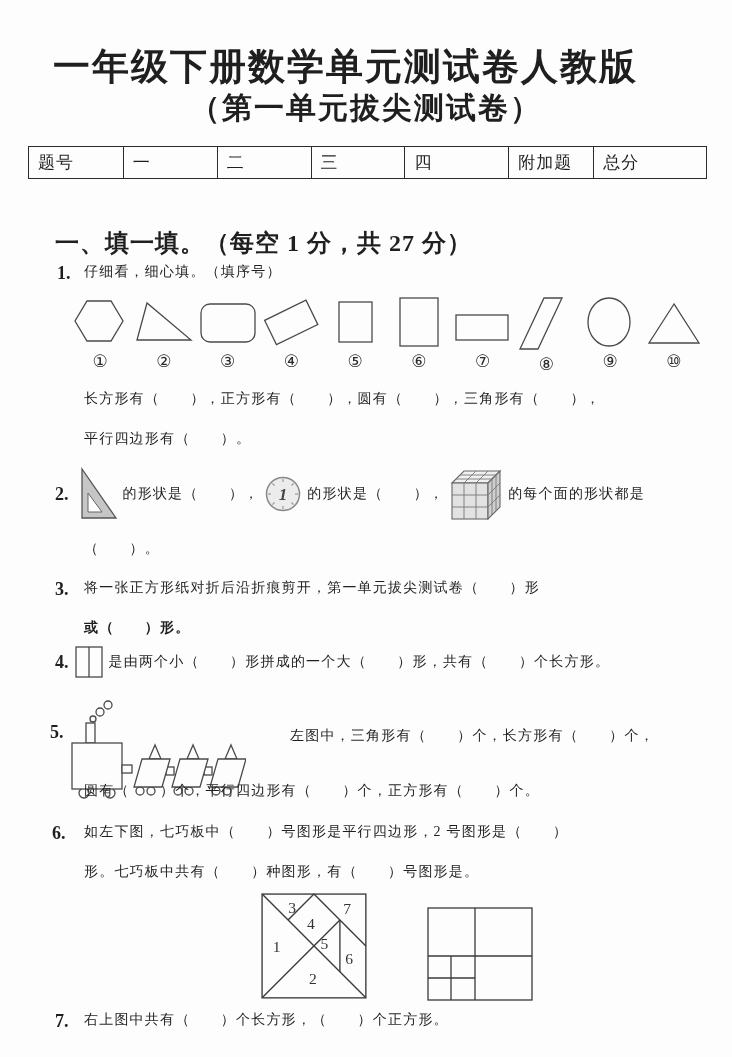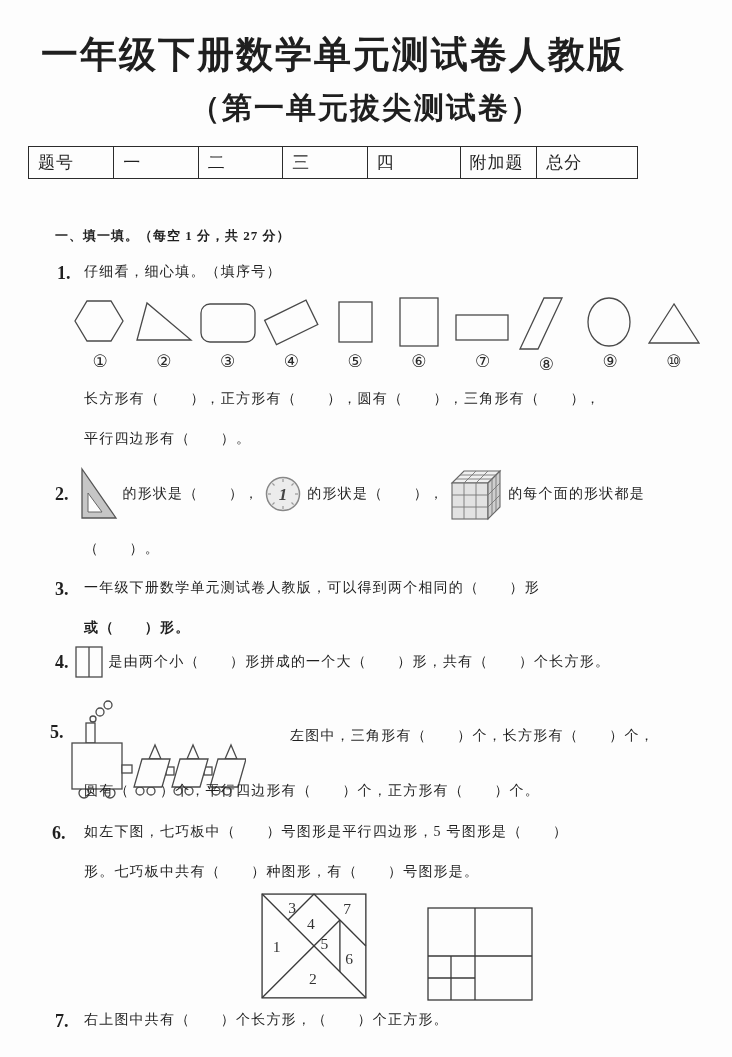--- a/index.html
+++ b/index.html
@@ -4,35 +4,35 @@
 <style>
   html,body{margin:0;padding:0;}
   body{
     width:732px;height:1057px;position:relative;background:#fdfdfd;
     font-family:"Liberation Serif","DejaVu Serif",serif;color:#1f1f1f;
     overflow:hidden;
   }
   .abs{position:absolute;}
   .title{
     left:0;top:30px;width:667px;text-align:center;
-    font-size:37px;font-weight:bold;letter-spacing:2px;margin:0;
+    font-size:37px;font-weight:bold;letter-spacing:2px;margin:12px;
   }
   .subtitle{
     left:0;top:88px;width:732px;text-align:center;
     font-size:30px;font-weight:bold;letter-spacing:2px;margin:0;
   }
   table.score{
-    left:28px;top:146px;width:610px;border-collapse:collapse;
+    left:28px;top:146px;width:679px;border-collapse:collapse;
     font-size:17px;
   }
   table.score td{
     border:1.5px solid #2b2b2b;padding:0 0 0 9px;height:31px;
     vertical-align:middle;letter-spacing:1px;
   }
-  .sec-head{font-size:13px;font-weight:bold;letter-spacing:1px;}
+  .sec-head{font-size:24px;font-weight:bold;letter-spacing:1px;}
   .qnum{font-size:18px;font-weight:bold;}
   .qtext{font-size:14px;letter-spacing:1.2px;white-space:nowrap;}
   .shape-strip{
     left:70px;top:296px;width:634px;display:flex;justify-content:space-between;
   }
   .shape-cell{width:60px;display:flex;flex-direction:column;align-items:center;}
   .shape-cell svg{display:block;}
   .shape-label{
     font-family:"DejaVu Sans","Liberation Sans",sans-serif;
     font-size:17px;margin-top:3px;color:#2a2a2a;
@@ -181,21 +181,21 @@
         <line x1="47" y1="9" x2="47" y2="45"></line>
       <line x1="39" y1="29" x2="51" y2="17"></line>
         <line x1="39" y1="41" x2="51" y2="29"></line>
     </g>
   </svg>
   <span class="qtext">的每个面的形状都是</span>
 </div>
 <span class="abs qtext" style="left:84px;top:540px;">（　　）。</span>
 
 <span class="abs qnum" style="left:55px;top:579px;">3.</span>
-<span class="abs qtext" style="left:84px;top:579px;">一年级下册数学单元测试卷人教版，可以得到两个相同的（　　）形</span>
+<span class="abs qtext" style="left:84px;top:579px;">将一张正方形纸对折后沿折痕剪开，第一单元拔尖测试卷（　　）形</span>
 <span class="abs qtext" style="left:84px;top:619px;font-weight:bold;">或（　　）形。</span>
 
 <div class="abs inline-row" style="left:55px;top:645px;">
   <span class="qnum">4.</span>
   <svg width="30" height="34" viewBox="0 0 30 34">
     <rect class="fig" x="2" y="2" width="26" height="30"></rect>
     <line class="fig" x1="15" y1="2" x2="15" y2="32"></line>
   </svg>
   <span class="qtext">是由两个小（　　）形拼成的一个大（　　）形，共有（　　）个长方形。</span>
 </div>
@@ -224,21 +224,21 @@
     <polygon points="159,62 171,62 165,48"></polygon>
     <polygon points="68,90 96,90 104,62 76,62"></polygon>
     <polygon points="106,90 134,90 142,62 114,62"></polygon>
     <polygon points="144,90 172,90 180,62 152,62"></polygon>
   </g>
 </svg>
 <span class="abs qtext" style="left:246px;top:727px;margin-left:44px;">左图中，三角形有（　　）个，长方形有（　　）个，</span>
 <span class="abs qtext" style="left:84px;top:782px;">圆有（　　）个，平行四边形有（　　）个，正方形有（　　）个。</span>
 
 <span class="abs qnum" style="left:52px;top:823px;">6.</span>
-<span class="abs qtext" style="left:84px;top:823px;">如左下图，七巧板中（　　）号图形是平行四边形，5 号图形是（　　）</span>
+<span class="abs qtext" style="left:84px;top:823px;">如左下图，七巧板中（　　）号图形是平行四边形，2 号图形是（　　）</span>
 <span class="abs qtext" style="left:84px;top:863px;">形。七巧板中共有（　　）种图形，有（　　）号图形是。</span>
 
 <svg class="abs" style="left:256px;top:892px;" width="118" height="110" viewBox="0 0 106 106">
   <rect class="ln" x="2" y="2" width="100" height="100"></rect>
   <line class="ln" x1="2" y1="2" x2="102" y2="102"></line>
   <line class="ln" x1="2" y1="102" x2="77" y2="27"></line>
   <line class="ln" x1="52" y1="2" x2="102" y2="52"></line>
   <line class="ln" x1="52" y1="2" x2="27" y2="27"></line>
   <line class="ln" x1="77" y1="27" x2="77" y2="77"></line>
   <text class="tangram-num" x="16" y="58" text-anchor="middle">1</text>

